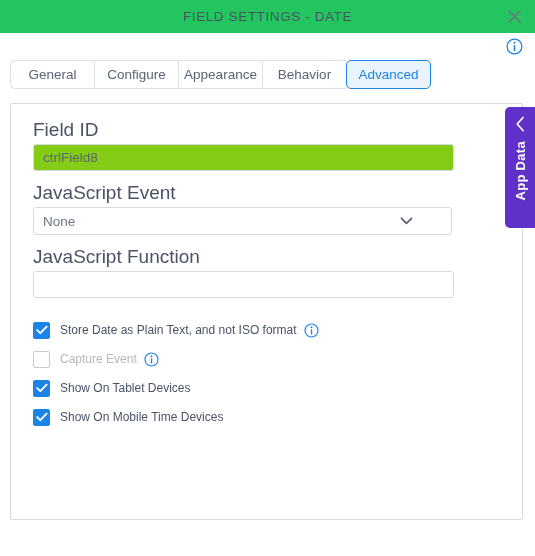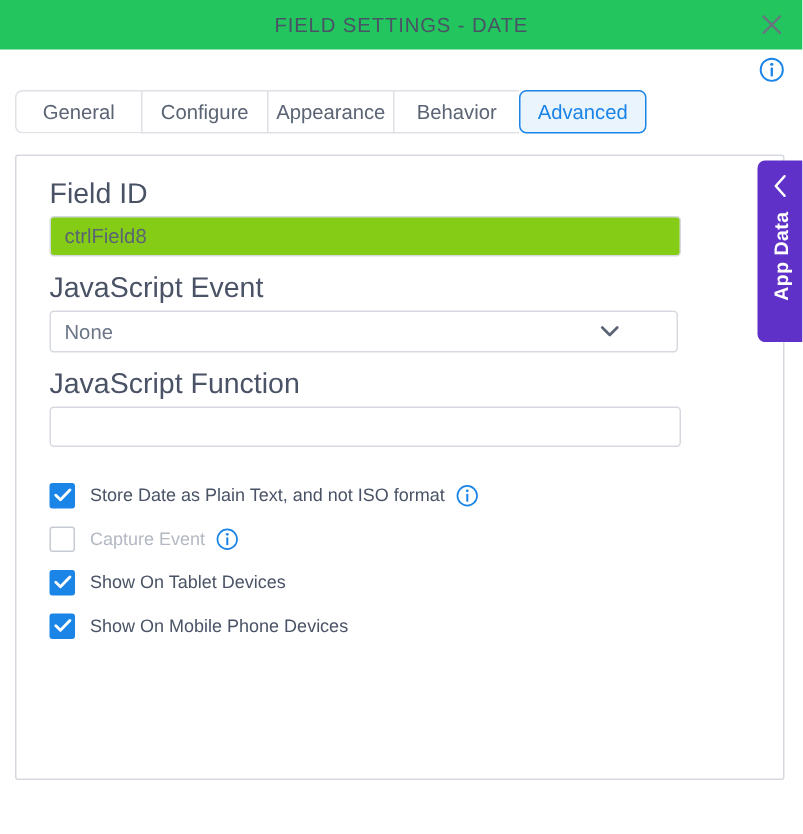--- a/index.html
+++ b/index.html
@@ -351,21 +351,21 @@
         </span>
         <span class="check-label">Show On Tablet Devices</span>
       </div>
 
       <div class="check-row">
         <span class="cb checked">
           <svg width="12" height="10" viewBox="0 0 12 10">
             <path d="M1.2 5.1 L4.3 8.2 L10.6 1.7" stroke="#ffffff" stroke-width="1.9" fill="none" stroke-linecap="round" stroke-linejoin="round"></path>
           </svg>
         </span>
-        <span class="check-label">Show On Mobile Phone Devices</span>
+        <span class="check-label">Show On Mobile Time Devices</span>
       </div>
 
     </div>
   </div>
 </div>
 
 <div class="appdata">
   <span class="appdata-chevron">
     <svg width="11" height="16" viewBox="0 0 11 16">
       <path d="M8 1.5 L2.2 8 L8 14.5" stroke="#ffffff" stroke-width="1.7" fill="none" stroke-linecap="round" stroke-linejoin="round"></path>

